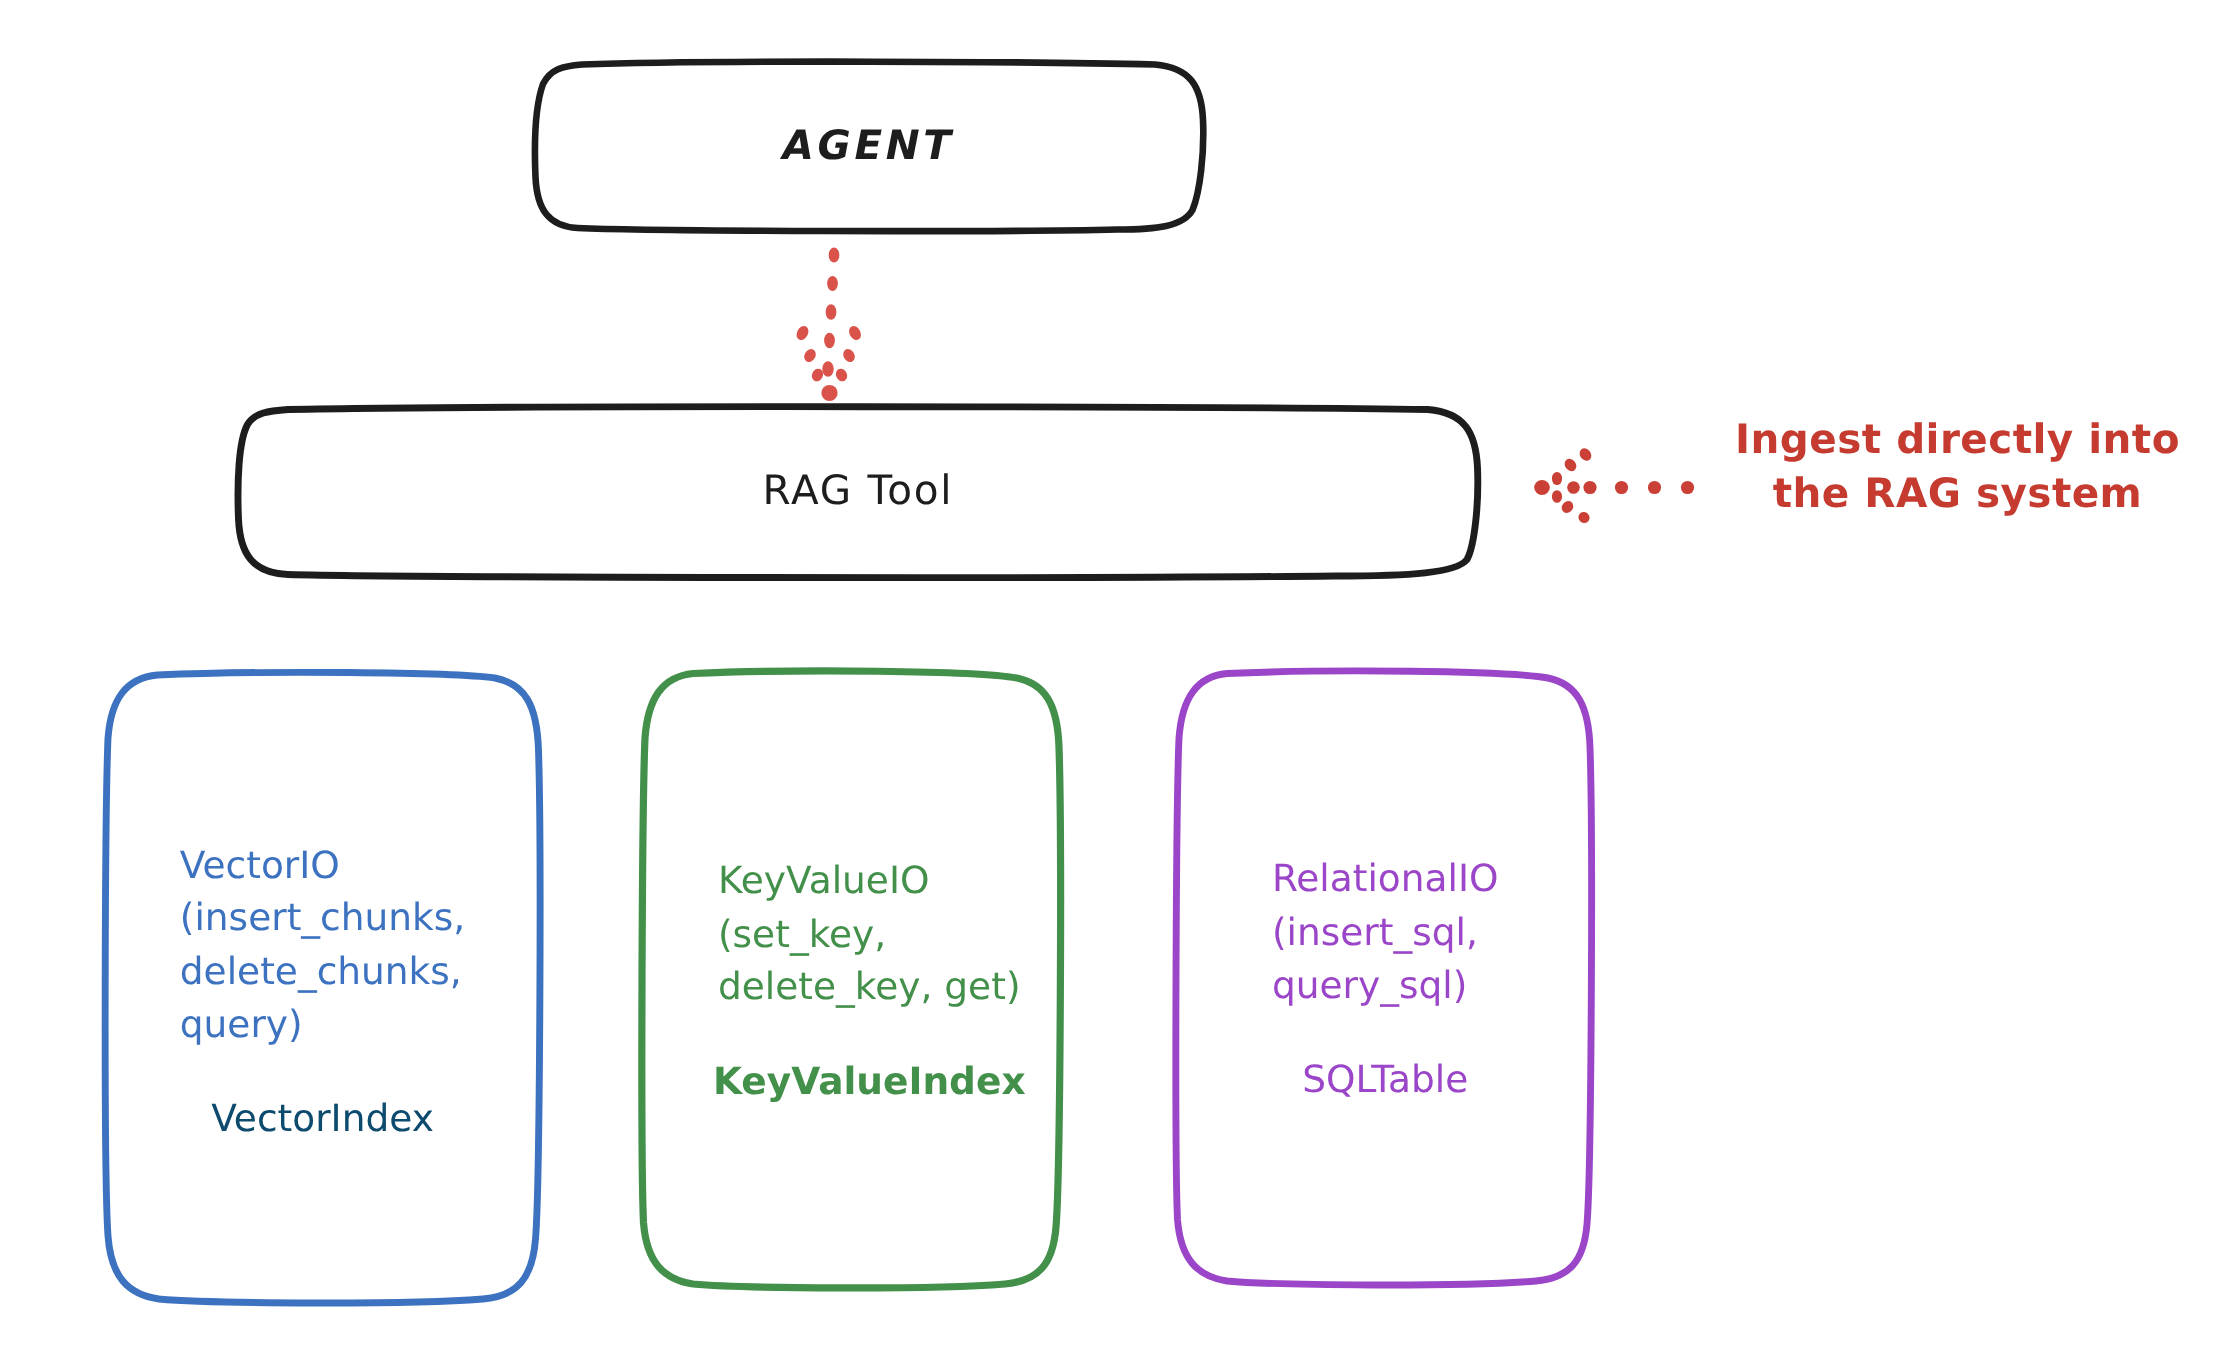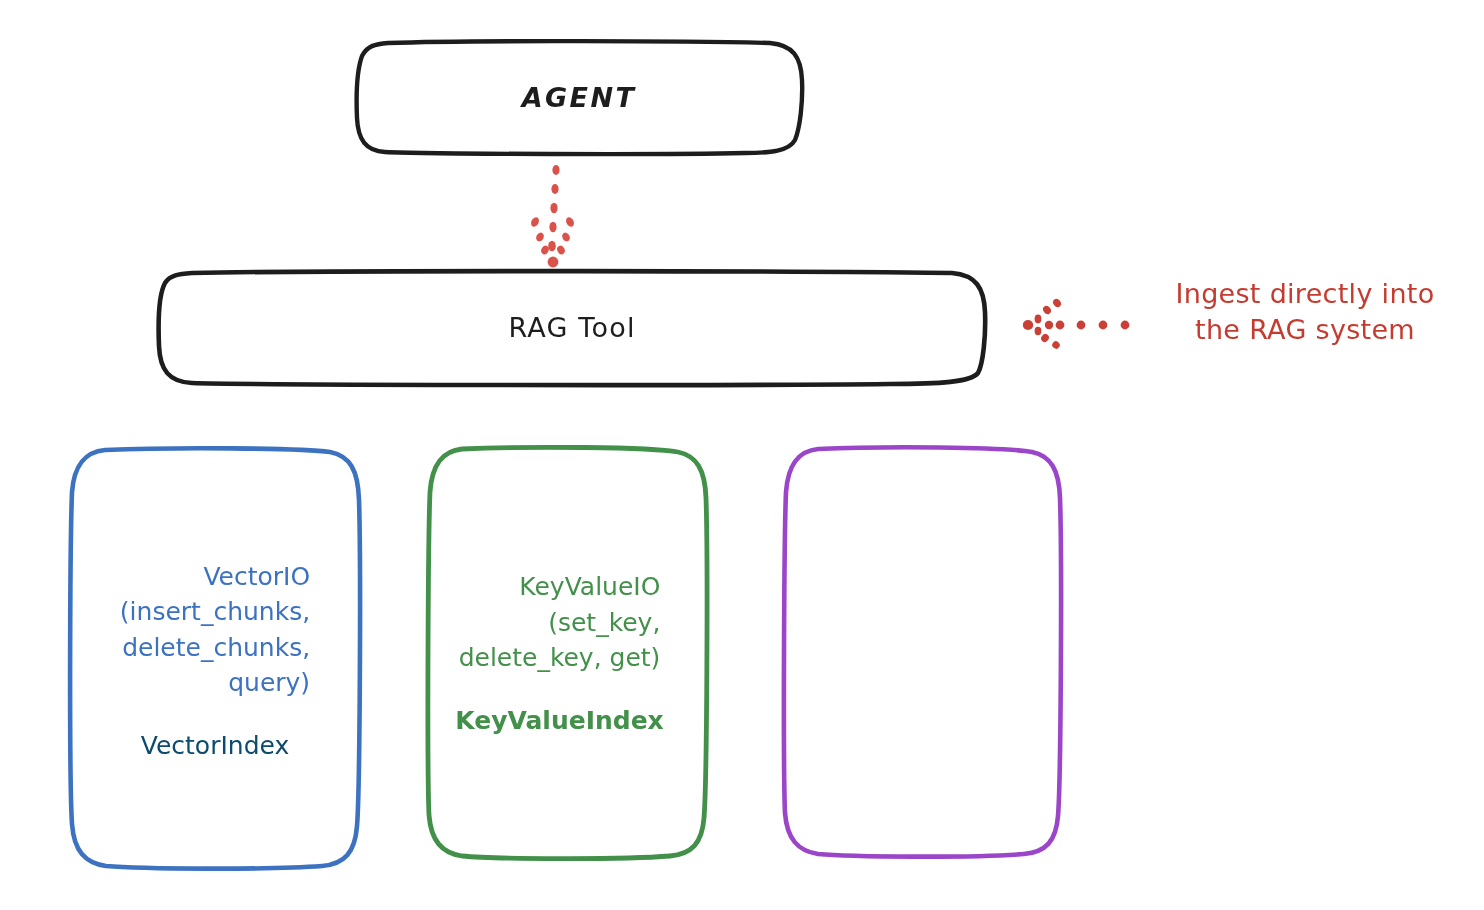--- a/index.html
+++ b/index.html
@@ -72,21 +72,21 @@
 
   
   #node-vectorio {
     left: 70px;
     top: 448px;
     width: 290px;
     height: 422px;
     align-items: center;
   }
   #node-keyvalueio {
-    left: 420px;
+    left: 440px;
     top: 448px;
     width: 279px;
     height: 408px;
   }
   #node-relationalio {
     left: 785px;
     top: 448px;
     width: 277px;
     height: 406px;
   }
@@ -99,21 +99,21 @@
   }
   #node-vectorio .io-label { color: #3c72c0; }
   #node-keyvalueio .io-label { color: #43904a; }
   #node-relationalio .io-label { color: #9b46c8; }
 
   .io-inner {
     display: flex;
     flex-direction: column;
     align-items: center;
     justify-content: center;
-    text-align: right;
+    text-align: left;
     width: 100%;
     padding: 0 8px;
     box-sizing: border-box;
   }
   .io-index {
     margin-top: 30px;
     font-size: 25px;
     font-weight: 500;
   }
   #node-vectorio .io-index { color: #0c4a6e; }
@@ -122,21 +122,21 @@
 
   
   #annotation-ingest {
     position: absolute;
     left: 1140px;
     top: 276px;
     width: 330px;
     text-align: center;
     color: #c63b30;
     font-size: 27px;
-    font-weight: 400;
+    font-weight: 700;
     line-height: 1.34;
     white-space: pre-line;
     letter-spacing: 0.3px;
   }
 </style>
 </head>
 <body>
 
 <div id="canvas">
 
@@ -261,17 +261,25 @@
 
   <div class="node" id="node-keyvalueio">
     <div class="io-inner">
       <div class="io-label">KeyValueIO
 (set_key,
 delete_key, get)</div>
       <div class="io-index">KeyValueIndex</div>
     </div>
   </div>
 
+  <div class="node" id="node-relationalio">
+    <div class="io-inner">
+      <div class="io-label">RelationalIO
+(insert_sql,
+query_sql)</div>
+      <div class="io-index">SQLTable</div>
+    </div>
+  </div>
 
   <div id="annotation-ingest">Ingest directly into
 the RAG system</div>
 
 </div>
 
 </body></html>

